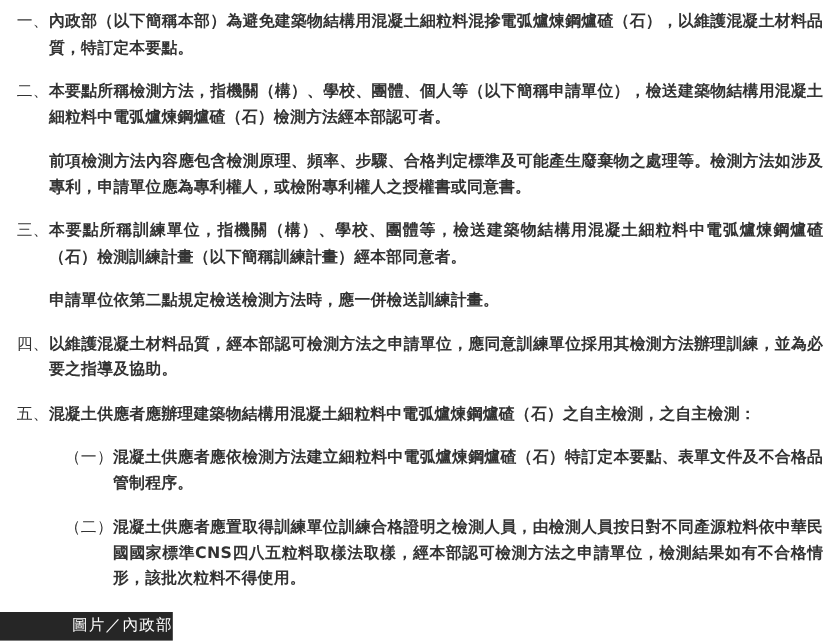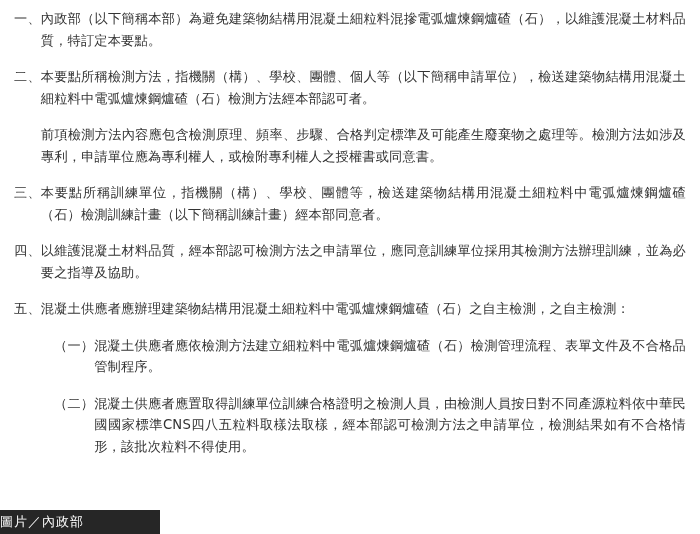--- a/index.html
+++ b/index.html
@@ -30,38 +30,39 @@
     color: #333333;
     margin-bottom: 2px;
   }
   .marker {
     flex: 0 0 auto;
     white-space: nowrap;
   }
   .ptext {
     flex: 1 1 auto;
     text-align: justify;
+    font-weight: bold;
   }
   .indent-1 { padding-left: 27px; align-items: center; }
   .indent-2 { padding-left: 40px; }
   .gap-top { margin-top: 15px; }
   .sub .marker { flex: 0 0 auto; }
 
   .credit-bar {
     position: absolute;
     left: 0;
     bottom: 0;
-    width: 160px;
+    width: 144px;
     height: 24px;
     background: #262626;
     color: #ffffff;
     font-size: 13px;
     line-height: 24px;
     letter-spacing: 1px;
-    text-align: left;
+    text-align: right;
   }
   .credit-bar .credit-text {
     display: block;
   }
 </style>
 </head>
 <body>
 
 <div class="page">
 
@@ -77,35 +78,38 @@
 
   <div class="para indent-1 gap-top">
     <span class="ptext">前項檢測方法內容應包含檢測原理、頻率、步驟、合格判定標準及可能產生廢棄物之處理等。檢測方法如涉及專利，申請單位應為專利權人，或檢附專利權人之授權書或同意書。</span>
   </div>
 
   <div class="para gap-top">
     <span class="marker">三、</span>
     <span class="ptext">本要點所稱訓練單位，指機關（構）、學校、團體等，檢送建築物結構用混凝土細粒料中電弧爐煉鋼爐碴（石）檢測訓練計畫（以下簡稱訓練計畫）經本部同意者。</span>
   </div>
 
+  <div class="para indent-1 gap-top">
+    <span class="ptext">申請單位依第二點規定檢送檢測方法時，應一併檢送訓練計畫。</span>
+  </div>
 
   <div class="para gap-top">
     <span class="marker">四、</span>
     <span class="ptext">以維護混凝土材料品質，經本部認可檢測方法之申請單位，應同意訓練單位採用其檢測方法辦理訓練，並為必要之指導及協助。</span>
   </div>
 
 
   <div class="para gap-top">
     <span class="marker">五、</span>
     <span class="ptext">混凝土供應者應辦理建築物結構用混凝土細粒料中電弧爐煉鋼爐碴（石）之自主檢測，之自主檢測：</span>
   </div>
 
   <div class="para indent-2 gap-top sub">
     <span class="marker">（一）</span>
-    <span class="ptext">混凝土供應者應依檢測方法建立細粒料中電弧爐煉鋼爐碴（石）檢測管理流程、表單文件及不合格品管制程序。</span>
+    <span class="ptext">混凝土供應者應依檢測方法建立細粒料中電弧爐煉鋼爐碴（石）特訂定本要點、表單文件及不合格品管制程序。</span>
   </div>
 
   <div class="para indent-2 gap-top sub">
     <span class="marker">（二）</span>
     <span class="ptext">混凝土供應者應置取得訓練單位訓練合格證明之檢測人員，由檢測人員按日對不同產源粒料依中華民國國家標準CNS四八五粒料取樣法取樣，經本部認可檢測方法之申請單位，檢測結果如有不合格情形，該批次粒料不得使用。</span>
   </div>
 
   <div class="credit-bar">
     <span class="credit-text">圖片／內政部</span>
   </div>

